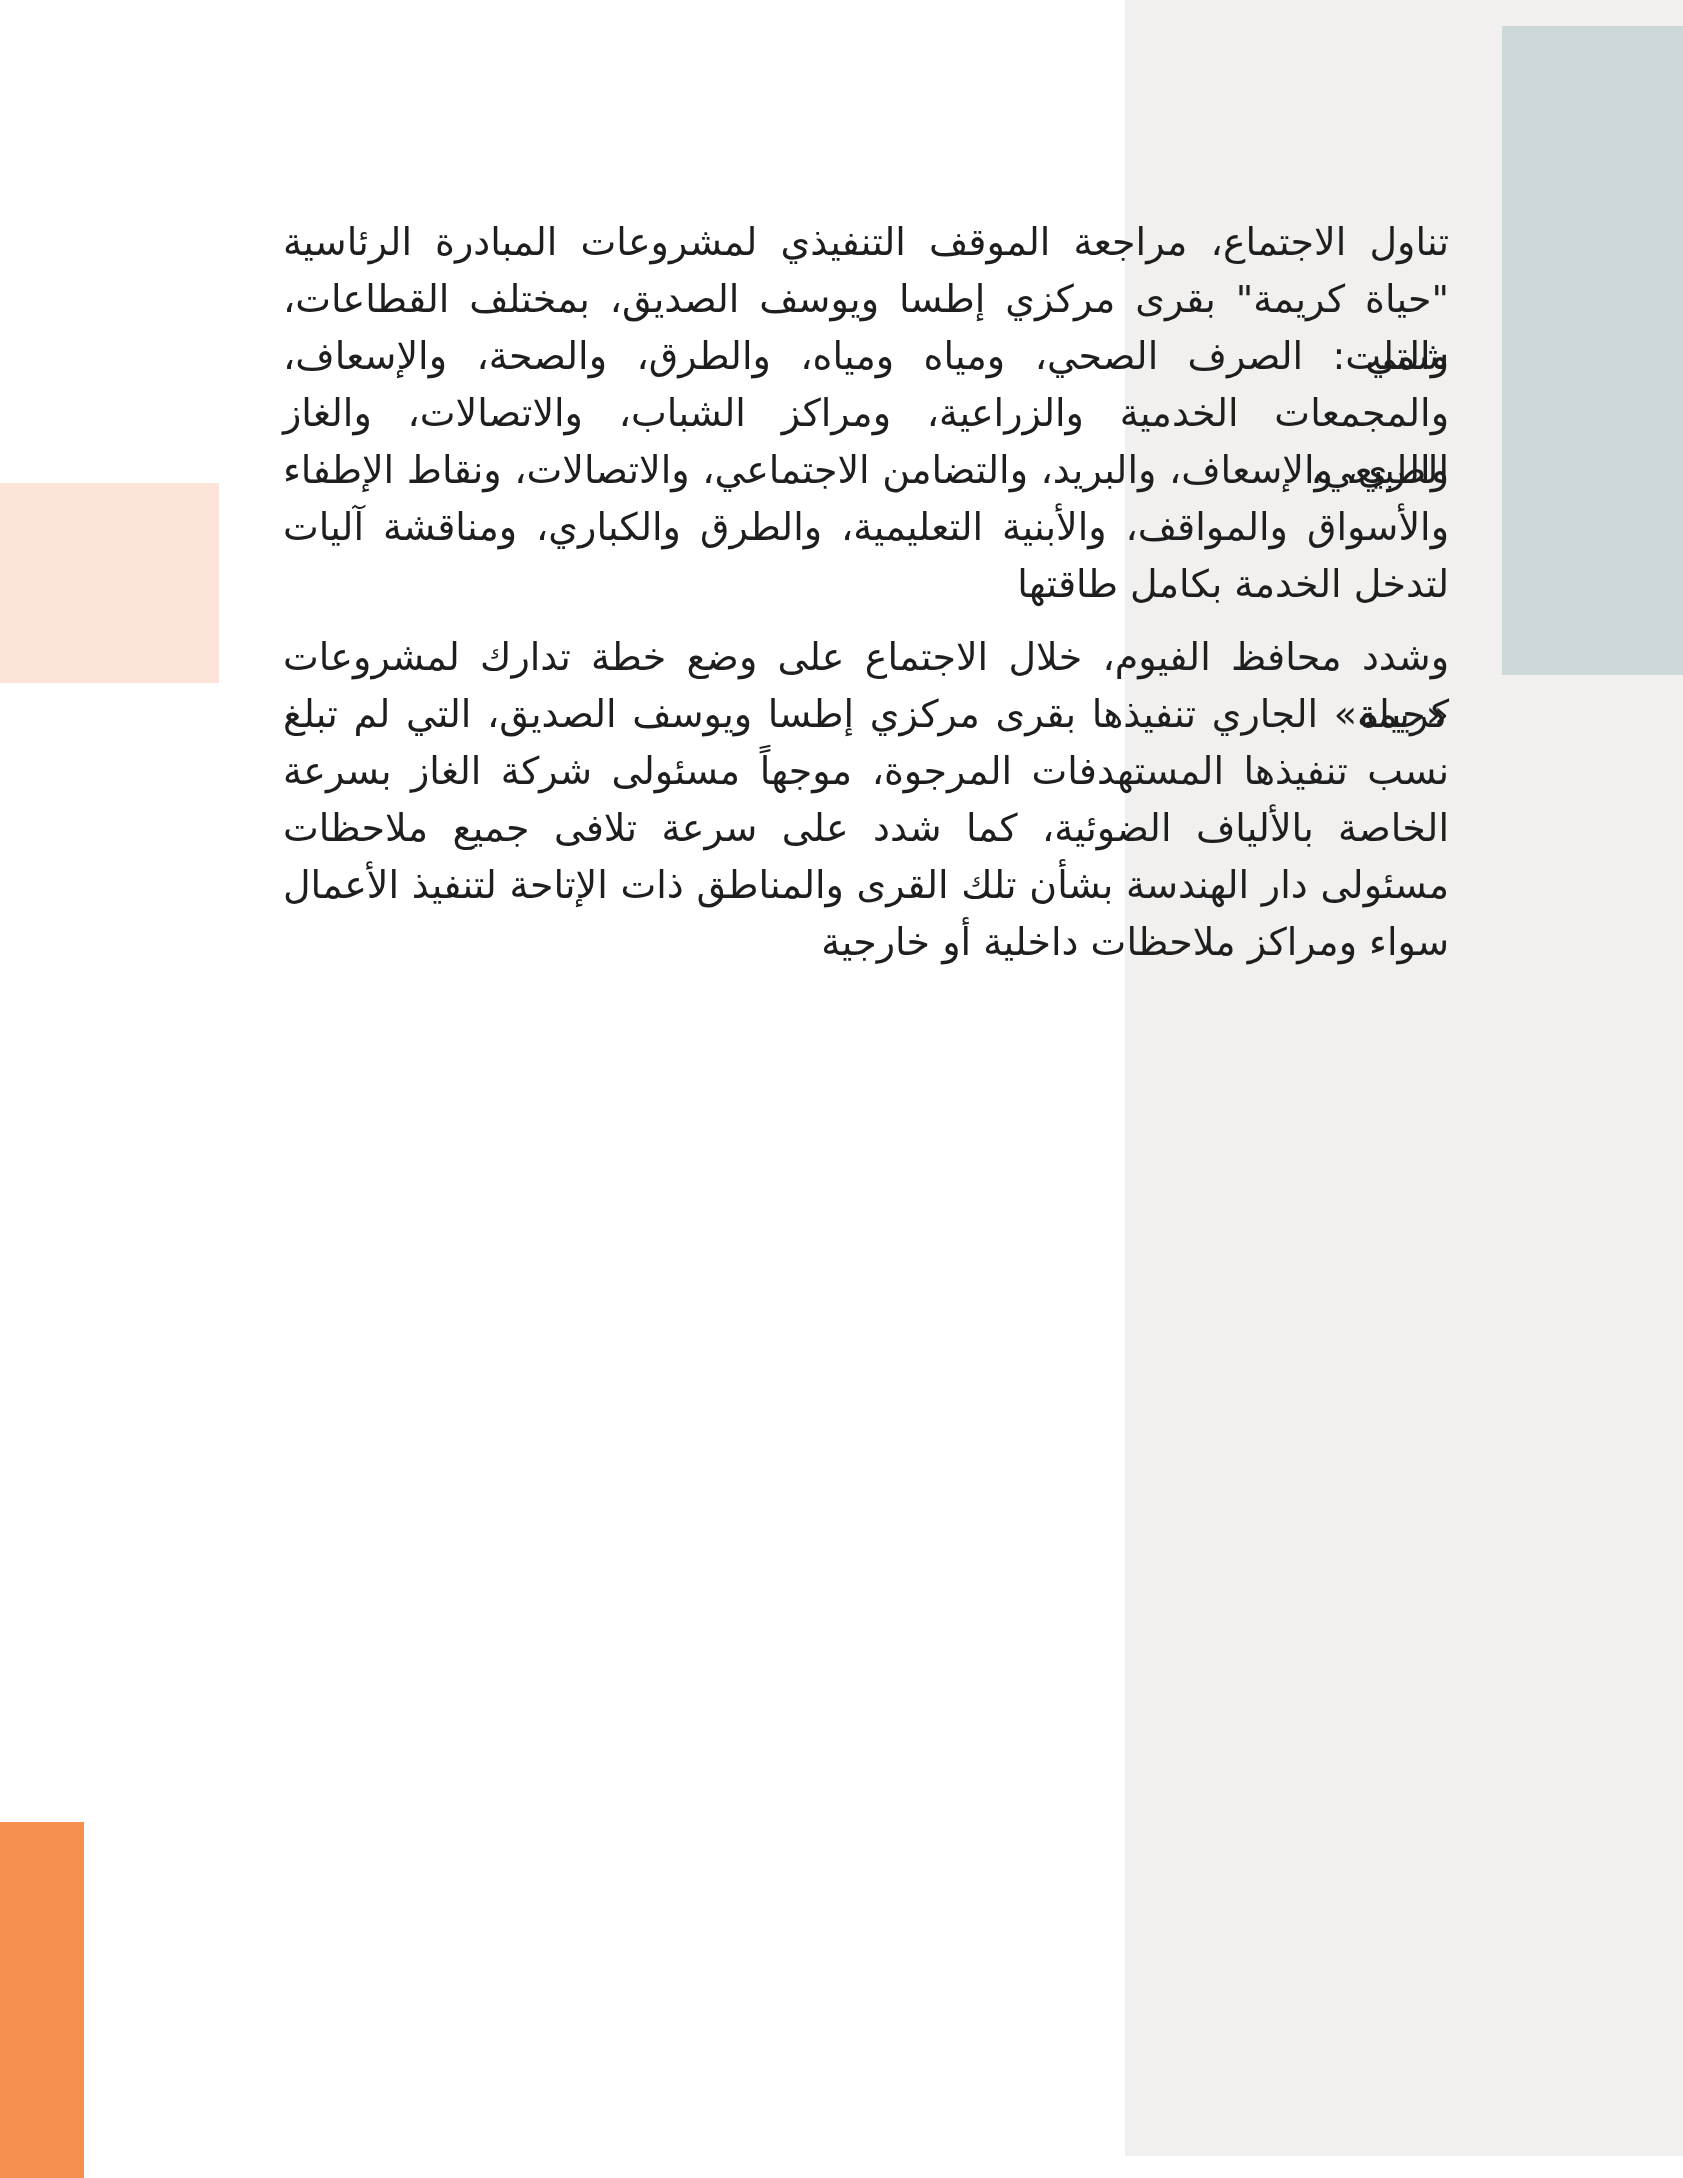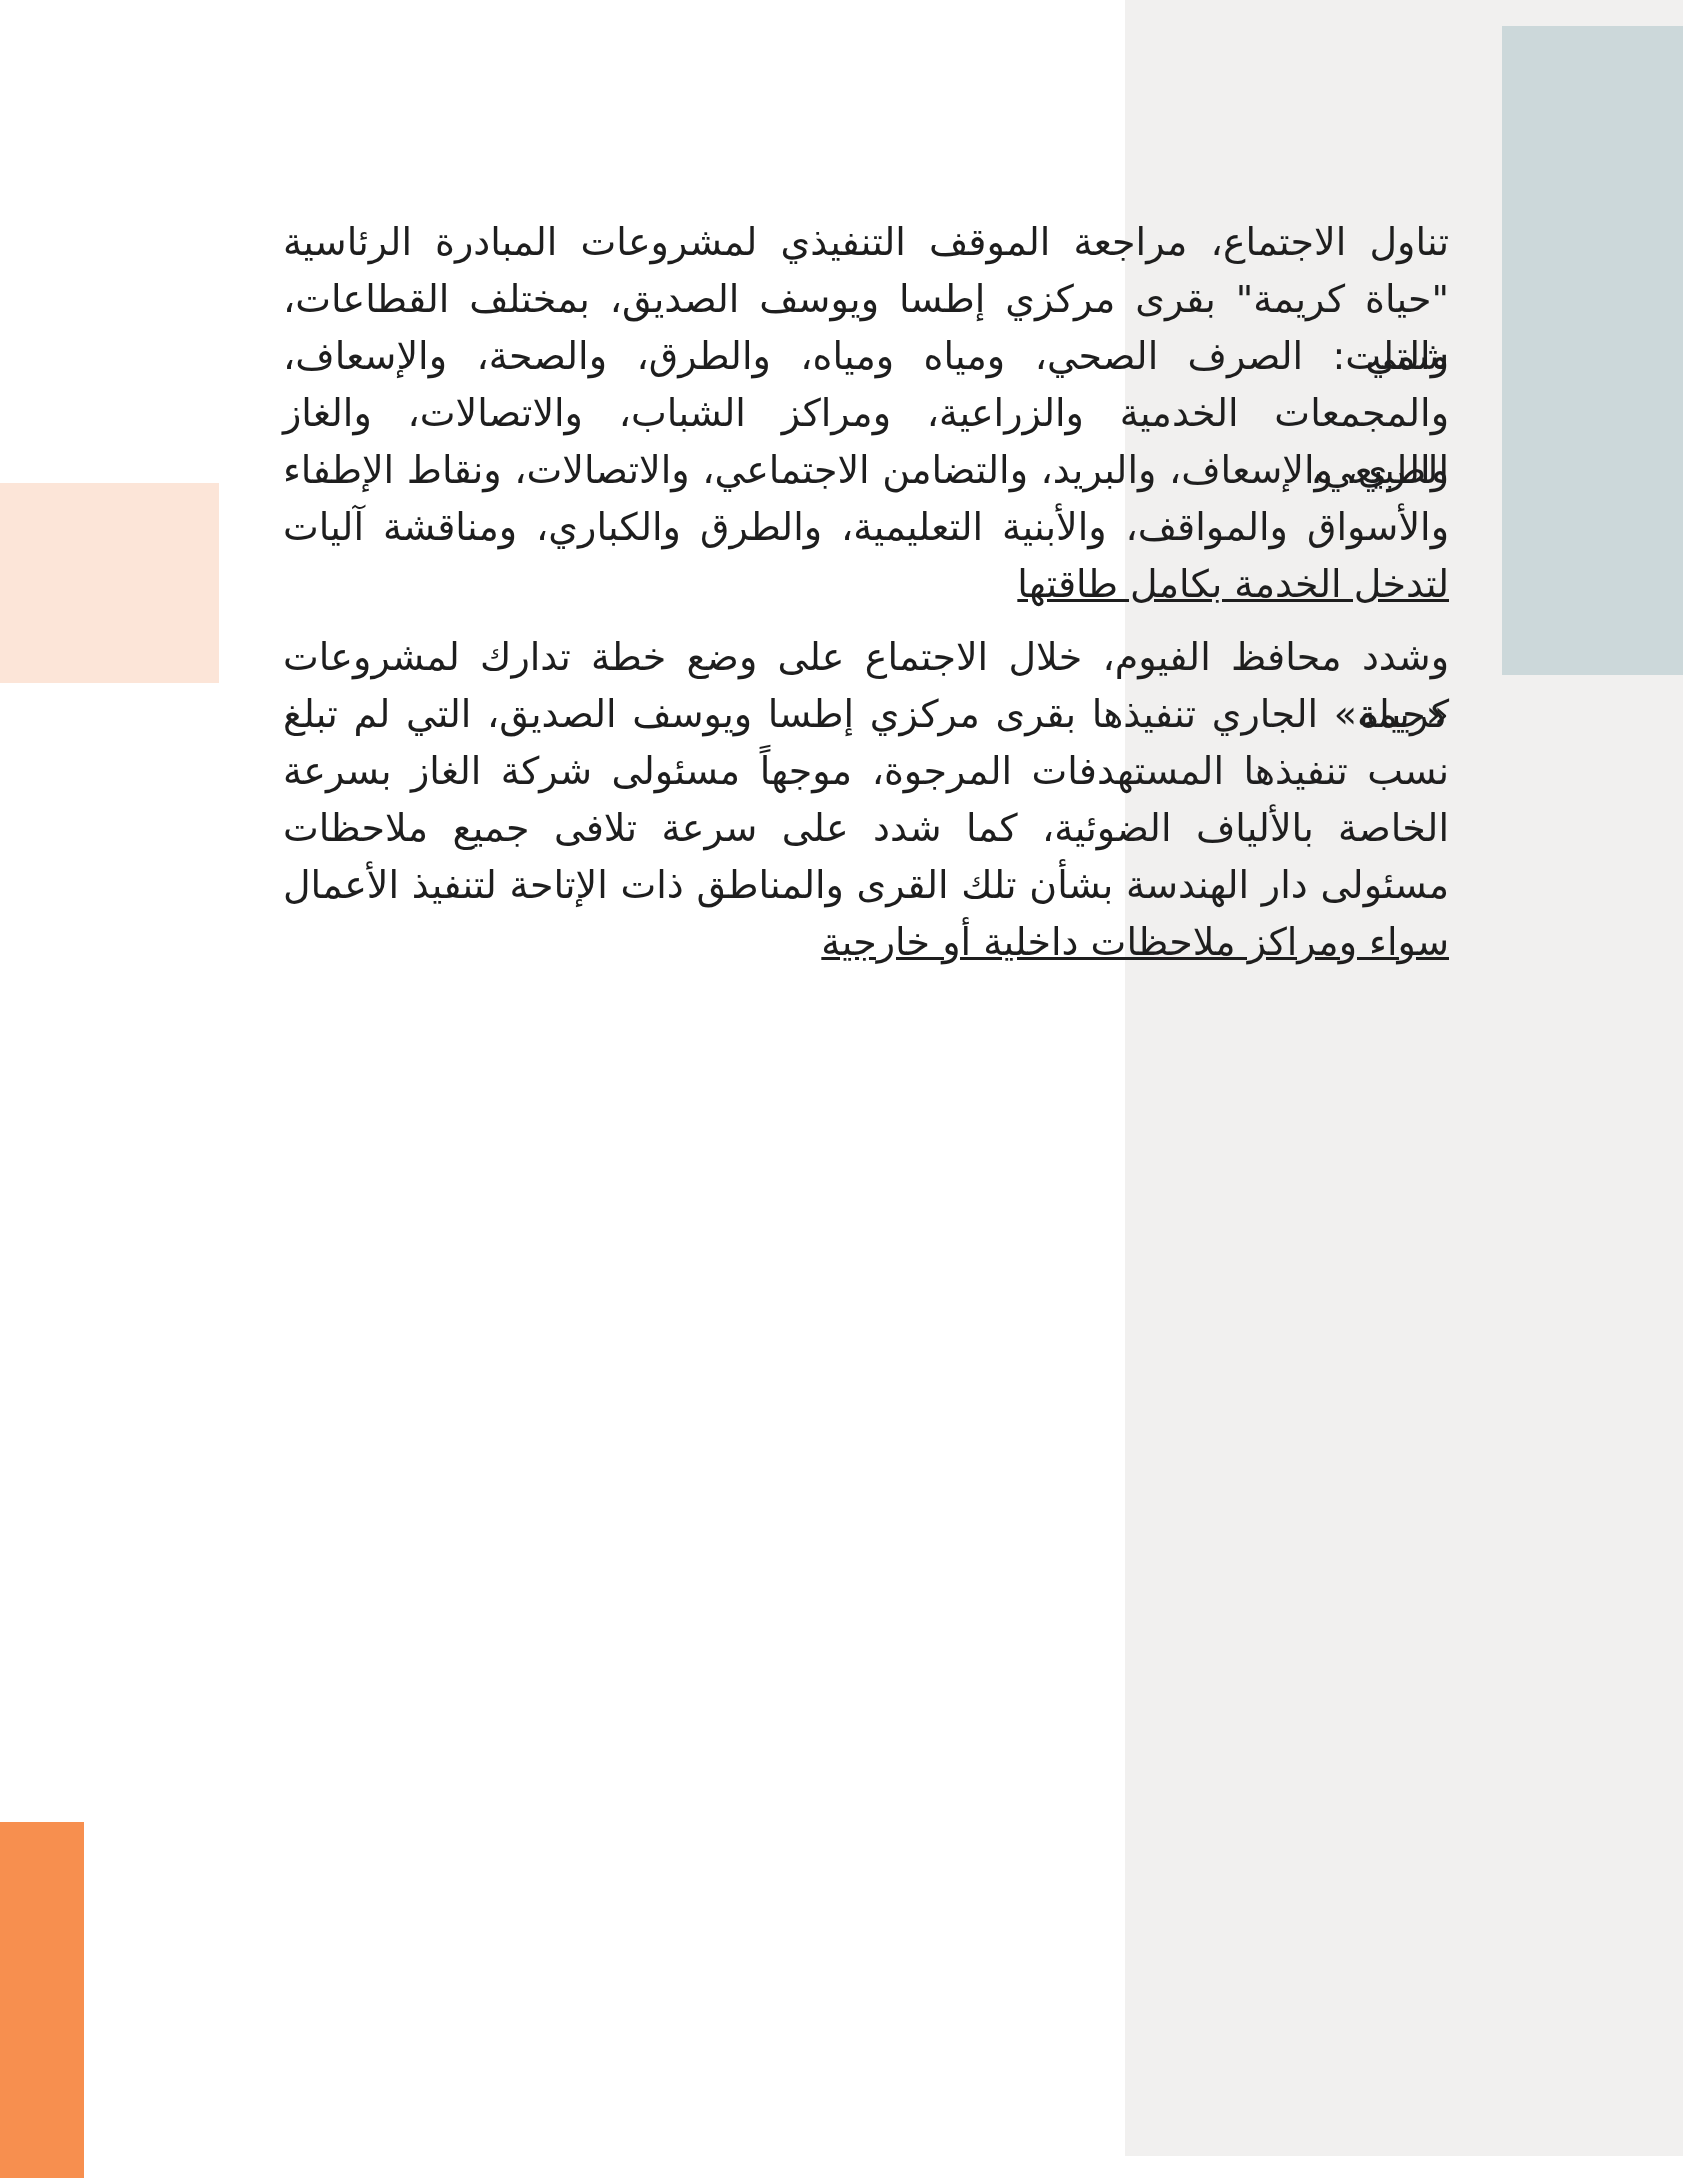--- a/index.html
+++ b/index.html
@@ -65,21 +65,20 @@
   .line {
     text-align: justify;
     text-align-last: justify;
     white-space: normal;
     height: 57px;
     overflow: visible;
   }
   .line--end {
     text-align: left;
     text-align-last: right;
-    text-decoration: underline;
   }
 </style>
 </head>
 <body>
 
 <div class="page">
 
   <div class="content-column-bg" style="background-color: rgb(241, 240, 239);"></div>
 
   <div class="decor-block-top-right" style="background-color: rgb(204, 216, 218);"></div>

